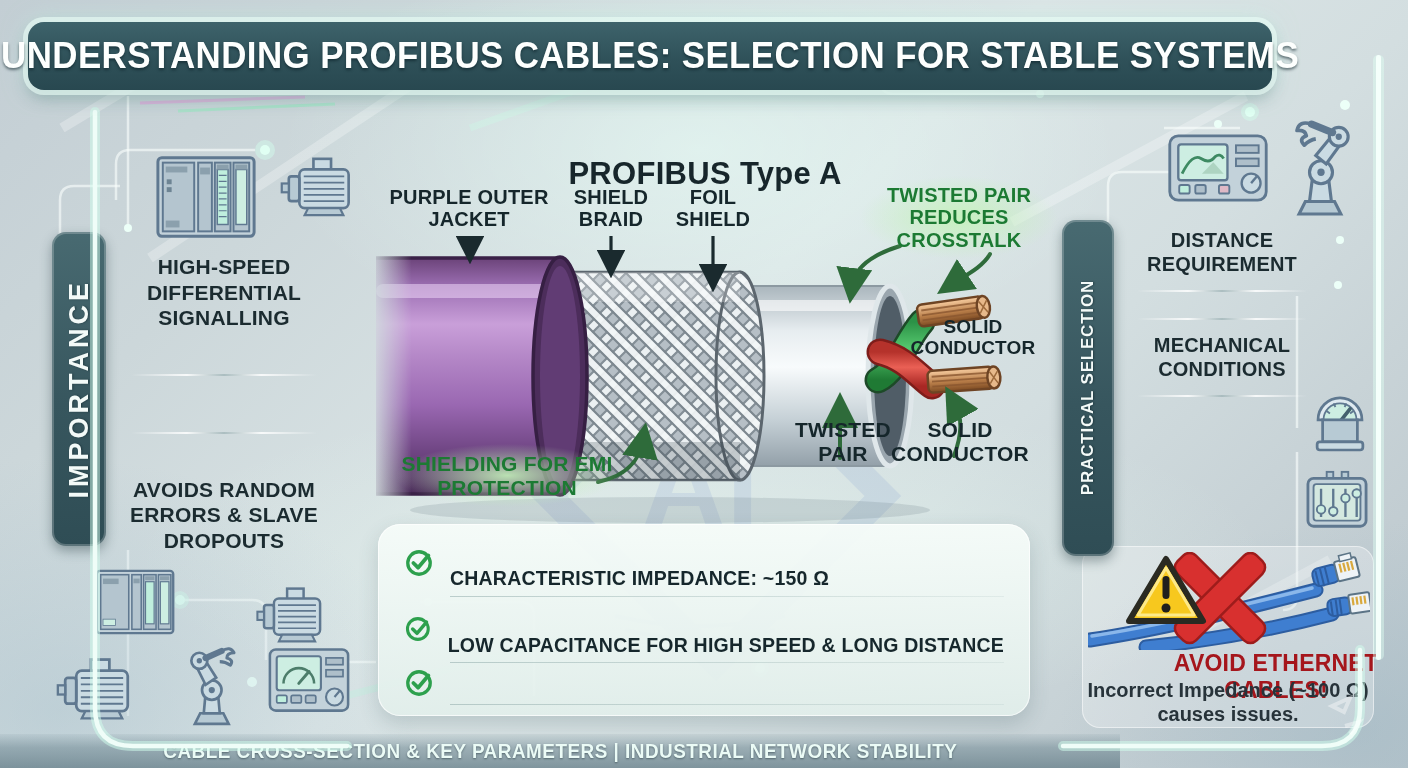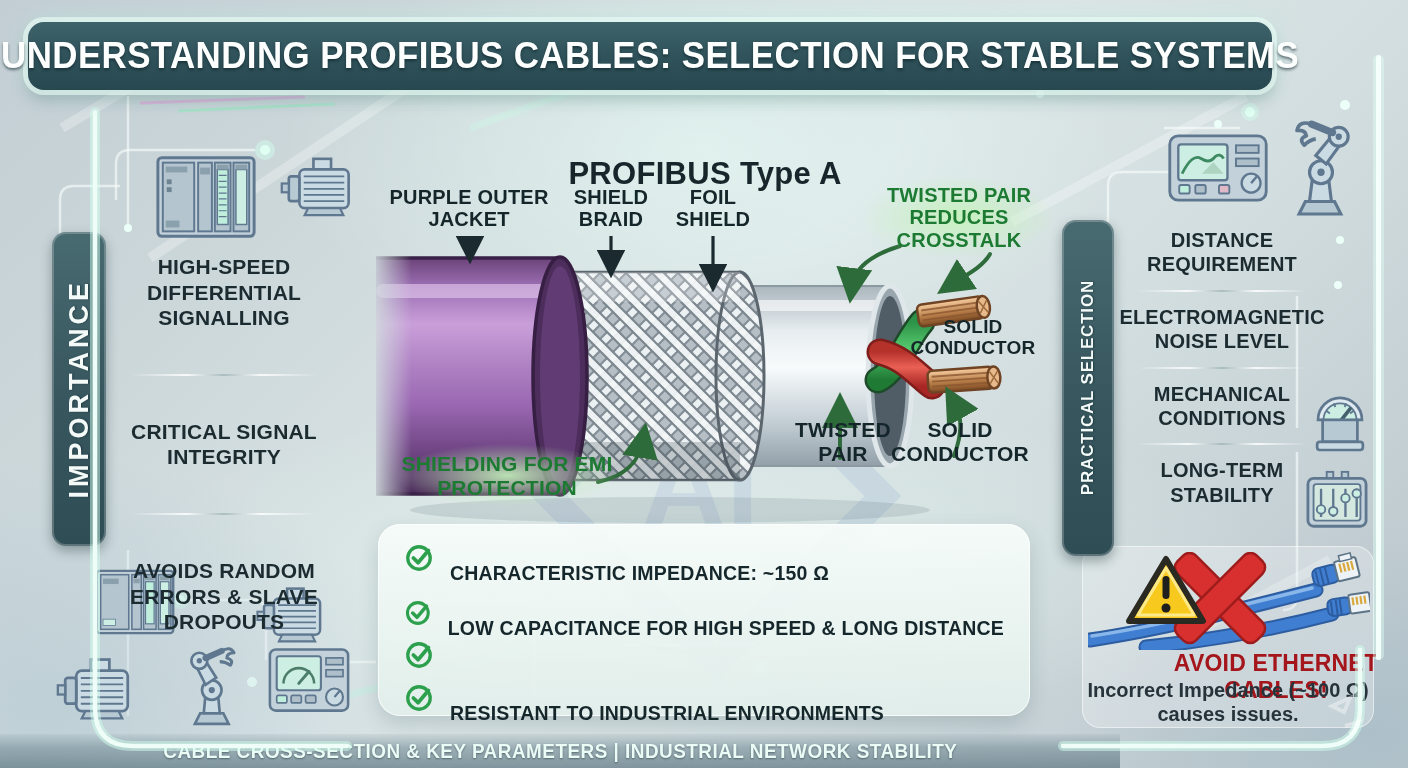--- a/index.html
+++ b/index.html
@@ -166,36 +166,33 @@
   <div class="title-banner">
     <span>UNDERSTANDING PROFIBUS CABLES: SELECTION FOR STABLE SYSTEMS</span>
   </div>
 
   <div class="side-bar" id="importance-bar">
     <span>IMPORTANCE</span>
   </div>
   <div class="item-col" id="importance-items">
     <div class="itm">HIGH-SPEED DIFFERENTIAL SIGNALLING</div>
     <div class="sep"></div>
-    <div class="itm">CRITICAL SIGNAL INTEGRITY</div>
     <div class="sep"></div>
     <div class="itm">AVOIDS RANDOM ERRORS &amp; SLAVE DROPOUTS</div>
   </div>
 
   <div class="side-bar" id="practical-bar">
     <span>PRACTICAL SELECTION</span>
   </div>
   <div class="item-col" id="practical-items">
     <div class="itm">DISTANCE REQUIREMENT</div>
     <div class="sep"></div>
-    <div class="itm">ELECTROMAGNETIC NOISE LEVEL</div>
     <div class="sep"></div>
     <div class="itm">MECHANICAL CONDITIONS</div>
     <div class="sep"></div>
-    <div class="itm">LONG-TERM STABILITY</div>
   </div>
 
   <div class="cable-heading">PROFIBUS Type A</div>
   <div class="lbl" id="lbl-braid">SHIELD BRAID</div>
   <div class="lbl" id="lbl-jacket">PURPLE OUTER JACKET</div>
   <div class="lbl" id="lbl-foil">FOIL SHIELD</div>
   <div class="lbl lbl-green" id="lbl-crosstalk">TWISTED PAIR REDUCES CROSSTALK</div>
   <div class="lbl" id="lbl-solid-upper">SOLID CONDUCTOR</div>
   <div class="lbl" id="lbl-twisted">TWISTED PAIR</div>
   <div class="lbl" id="lbl-solid-lower">SOLID CONDUCTOR</div>
@@ -339,27 +336,20 @@
       <span class="txt">LOW CAPACITANCE FOR HIGH SPEED &amp; LONG DISTANCE</span>
     </div>
     <div class="chk-sep"></div>
     <div class="chk-row">
       <svg width="30" height="30" viewBox="0 0 32 32">
         <circle cx="16" cy="16" r="12" stroke="#2da04d" stroke-width="3.5" fill="none"></circle>
         <path d="M10 16 l5 5 l11 -13" stroke="#2da04d" stroke-width="4" fill="none" stroke-linecap="round" stroke-linejoin="round"></path>
         </svg>
     </div>
     <div class="chk-sep"></div>
-    <div class="chk-row">
-      <svg width="30" height="30" viewBox="0 0 32 32">
-        <circle cx="16" cy="16" r="12" stroke="#2da04d" stroke-width="3.5" fill="none"></circle>
-        <path d="M10 16 l5 5 l11 -13" stroke="#2da04d" stroke-width="4" fill="none" stroke-linecap="round" stroke-linejoin="round"></path>
-        </svg>
-      <span class="txt">RESISTANT TO INDUSTRIAL ENVIRONMENTS</span>
-    </div>
   </div>
 
   <svg class="abs" id="plc-tl-icon" viewBox="0 0 110 100">
     <rect x="6" y="10" width="98" height="80" rx="4" fill="#c3d2da" stroke="#5f7890" stroke-width="3"></rect>
     <rect x="11" y="15" width="32" height="70" fill="#b4c5cf" stroke="#5f7890" stroke-width="2"></rect>
     <rect x="14" y="19" width="22" height="6" fill="#8ba0ad"></rect>
       <rect x="14" y="74" width="14" height="7" fill="#8ba0ad"></rect>
     <rect x="15" y="32" width="5" height="5" fill="#6d8493"></rect>
       <rect x="15" y="40" width="5" height="5" fill="#6d8493"></rect>
     <rect x="47" y="15" width="14" height="70" fill="#b4c5cf" stroke="#5f7890" stroke-width="2"></rect>

